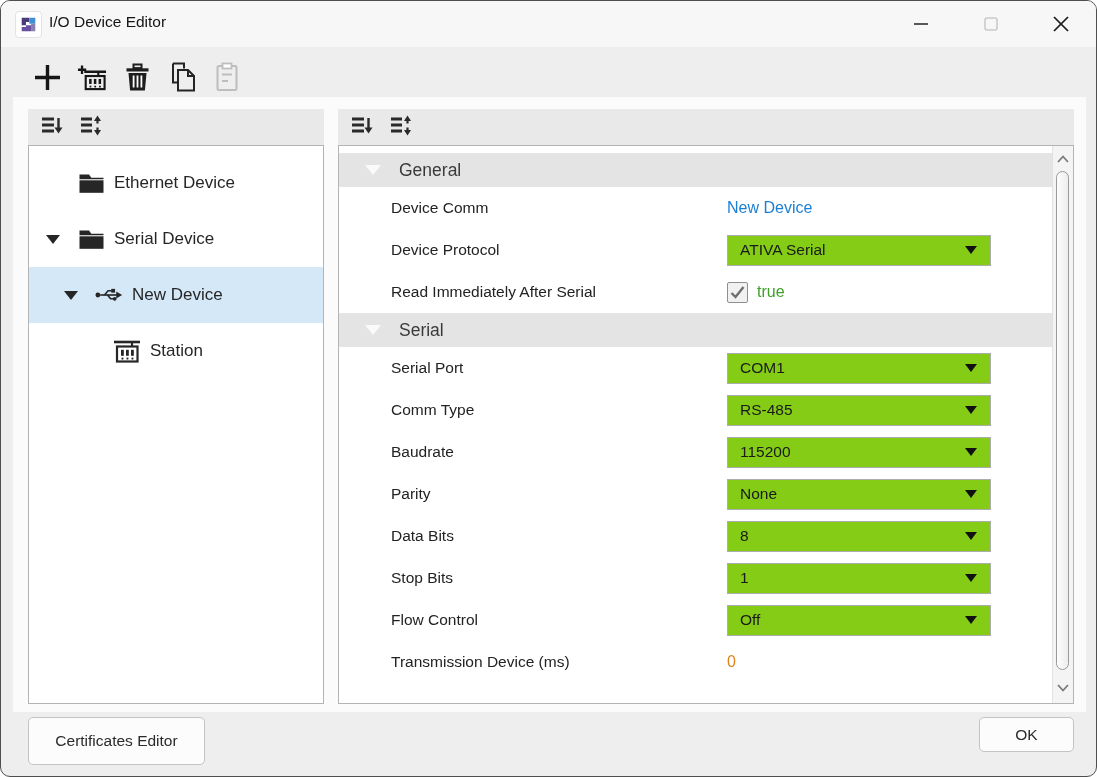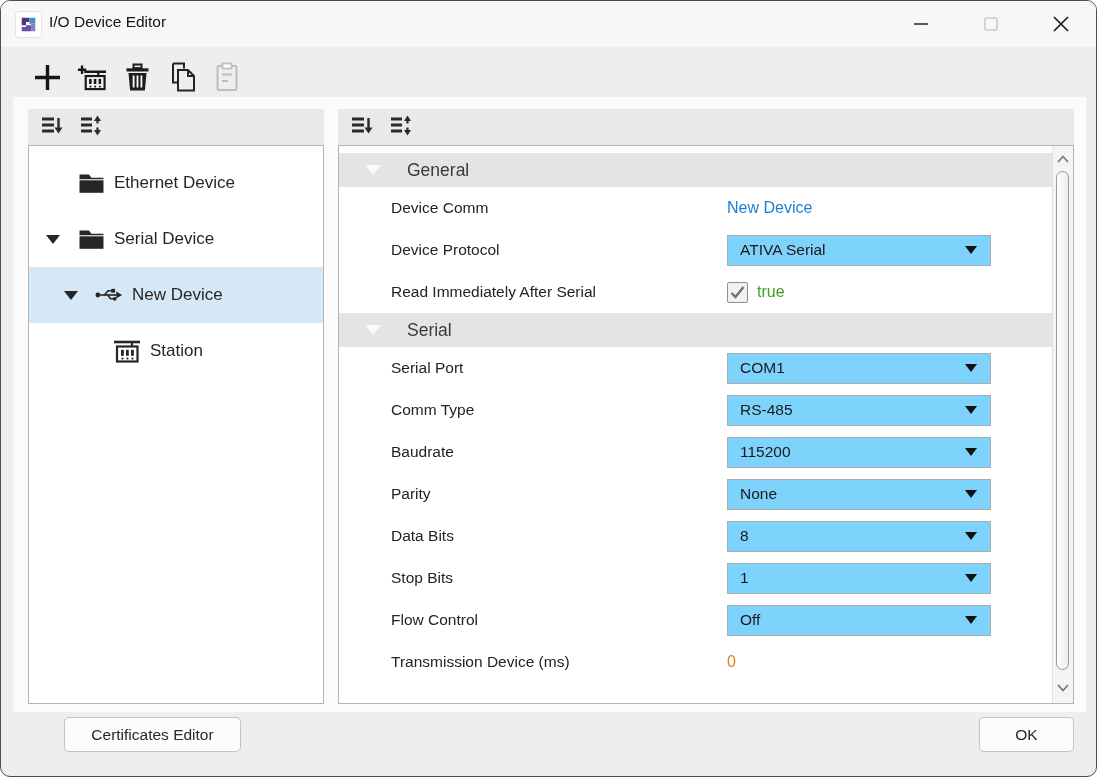--- a/index.html
+++ b/index.html
@@ -26,44 +26,44 @@
   .tree-row{height:56px;display:flex;align-items:center;}
   .tree-row.selected{background:#d5e8f8;}
   .caret-slot{width:14px;display:flex;justify-content:center;flex:0 0 14px;}
   .caret-down{width:0;height:0;border-left:7px solid transparent;border-right:7px solid transparent;border-top:9px solid #262626;}
   .tree-icon{margin-left:17px;width:28px;height:26px;display:flex;align-items:center;justify-content:center;flex:0 0 28px;}
   .tree-label{margin-left:9px;font-size:17px;color:#262626;}
   .ind1{padding-left:17px;} .ind2{padding-left:35px;} .ind3{padding-left:53px;}
   
   .props-body{position:absolute;top:36px;left:0;right:0;bottom:0;background:#ffffff;border:1px solid #b4b4b4;box-sizing:border-box;}
   .props-content{position:absolute;left:0;top:0;right:21px;bottom:0;padding-top:7px;overflow:hidden;}
-  .sec-head{height:34px;background:#e4e4e5;display:flex;align-items:center;padding-left:26px;gap:26px;}
+  .sec-head{height:34px;background:#e4e4e5;display:flex;align-items:center;padding-left:26px;gap:18px;}
   .sec-caret{width:0;height:0;border-left:8px solid transparent;border-right:8px solid transparent;border-top:10px solid #fafafa;}
   .sec-label{font-size:17.5px;color:#3a3a3a;}
   .prop-row{height:42px;display:flex;align-items:center;padding-left:52px;}
   .prop-label{width:336px;font-size:15.5px;color:#232323;flex:0 0 336px;}
-  .dropdown{width:264px;height:31px;box-sizing:border-box;border:1px solid #adadad;background:#7dd3fc;
+  .dropdown{width:264px;height:31px;box-sizing:border-box;border:1px solid #adadad;background:#84cc16;
             display:flex;align-items:center;justify-content:space-between;padding:0 13px 0 12px;cursor:default;}
   .dd-value{font-size:15.5px;color:#1a1a1a;}
   .dd-caret{width:0;height:0;border-left:6px solid transparent;border-right:6px solid transparent;border-top:8px solid #111111;}
   .link-value{font-size:16px;color:#1b7fd4;}
   .num-value{font-size:16px;color:#e0821e;}
   .checkbox{width:21px;height:21px;box-sizing:border-box;border:1px solid #8f8f8f;background:#f1f1f1;border-radius:2px;
             display:flex;align-items:center;justify-content:center;}
   .check-label{margin-left:9px;font-size:16px;color:#3fa028;}
   
   .scrollbar{position:absolute;top:0;right:0;bottom:0;width:21px;background:#f4f4f4;border-left:1px solid #e2e2e2;box-sizing:border-box;}
   .scroll-btn{position:absolute;left:0;width:100%;height:20px;display:flex;align-items:center;justify-content:center;}
   .scroll-up{top:3px}.scroll-down{bottom:5px}
   .scroll-thumb{position:absolute;left:3px;right:4px;top:25px;height:497px;border:1px solid #9a9a9a;border-radius:7px;
                 background:linear-gradient(to right,#fdfdfd,#ededed);}
   
   .btn{position:absolute;box-sizing:border-box;background:#fcfcfc;border:1px solid #c3c3c3;border-radius:5px;
        display:flex;align-items:center;justify-content:center;font-size:15.5px;color:#2a2a2a;cursor:default;}
-  .btn-cert{left:27px;top:716px;width:177px;height:35px;margin-left:36px;}
+  .btn-cert{left:27px;top:716px;width:177px;height:48px;}
   .btn-ok{left:978px;top:716px;width:95px;height:35px;}
 </style>
 </head>
 <body>
 
 <div class="window">
 
   <div class="titlebar">
     <div class="app-icon">
       <svg width="17" height="17" viewBox="0 0 20 20">

